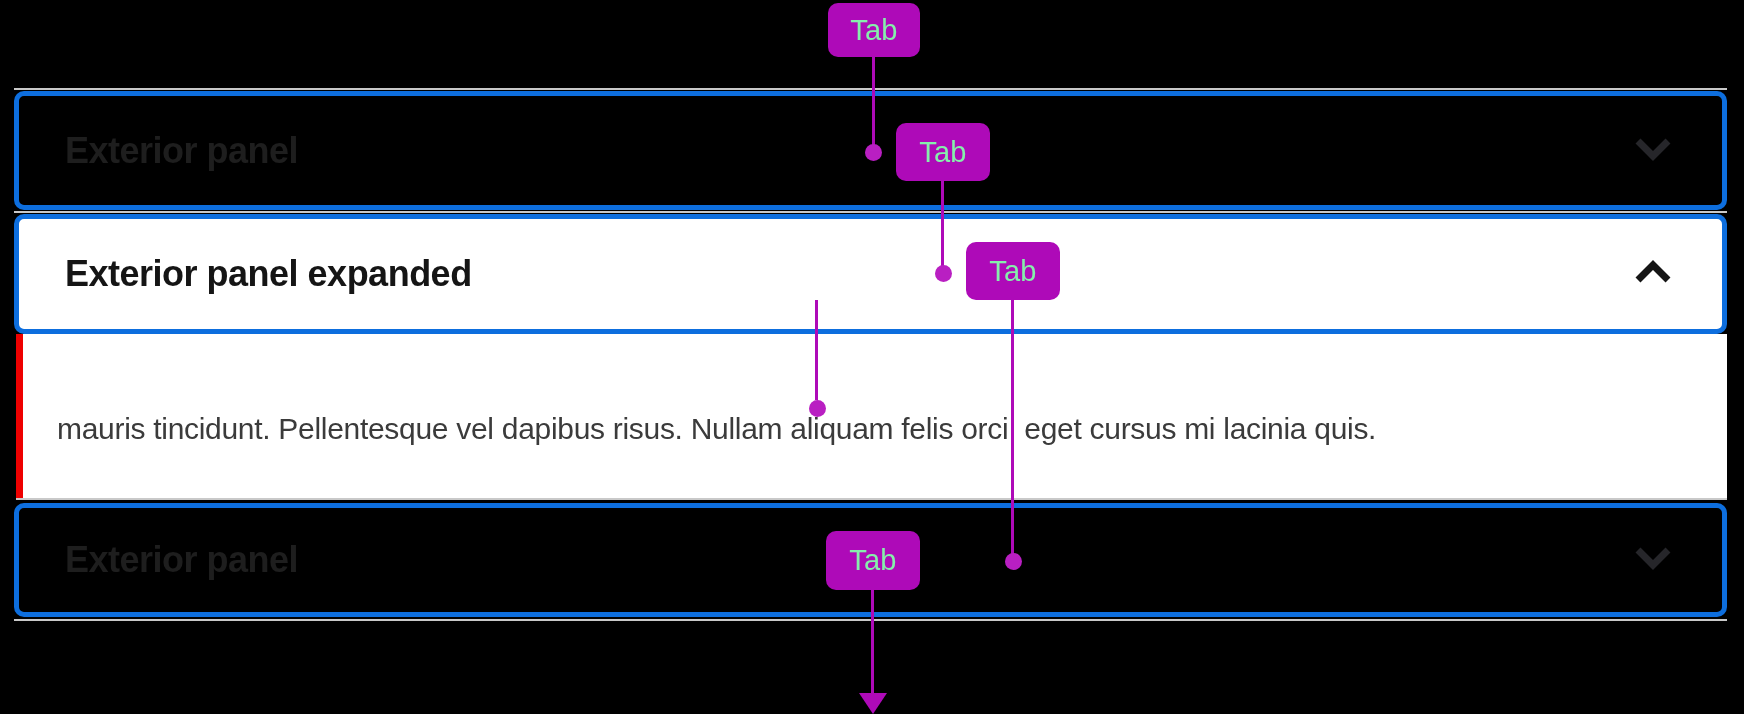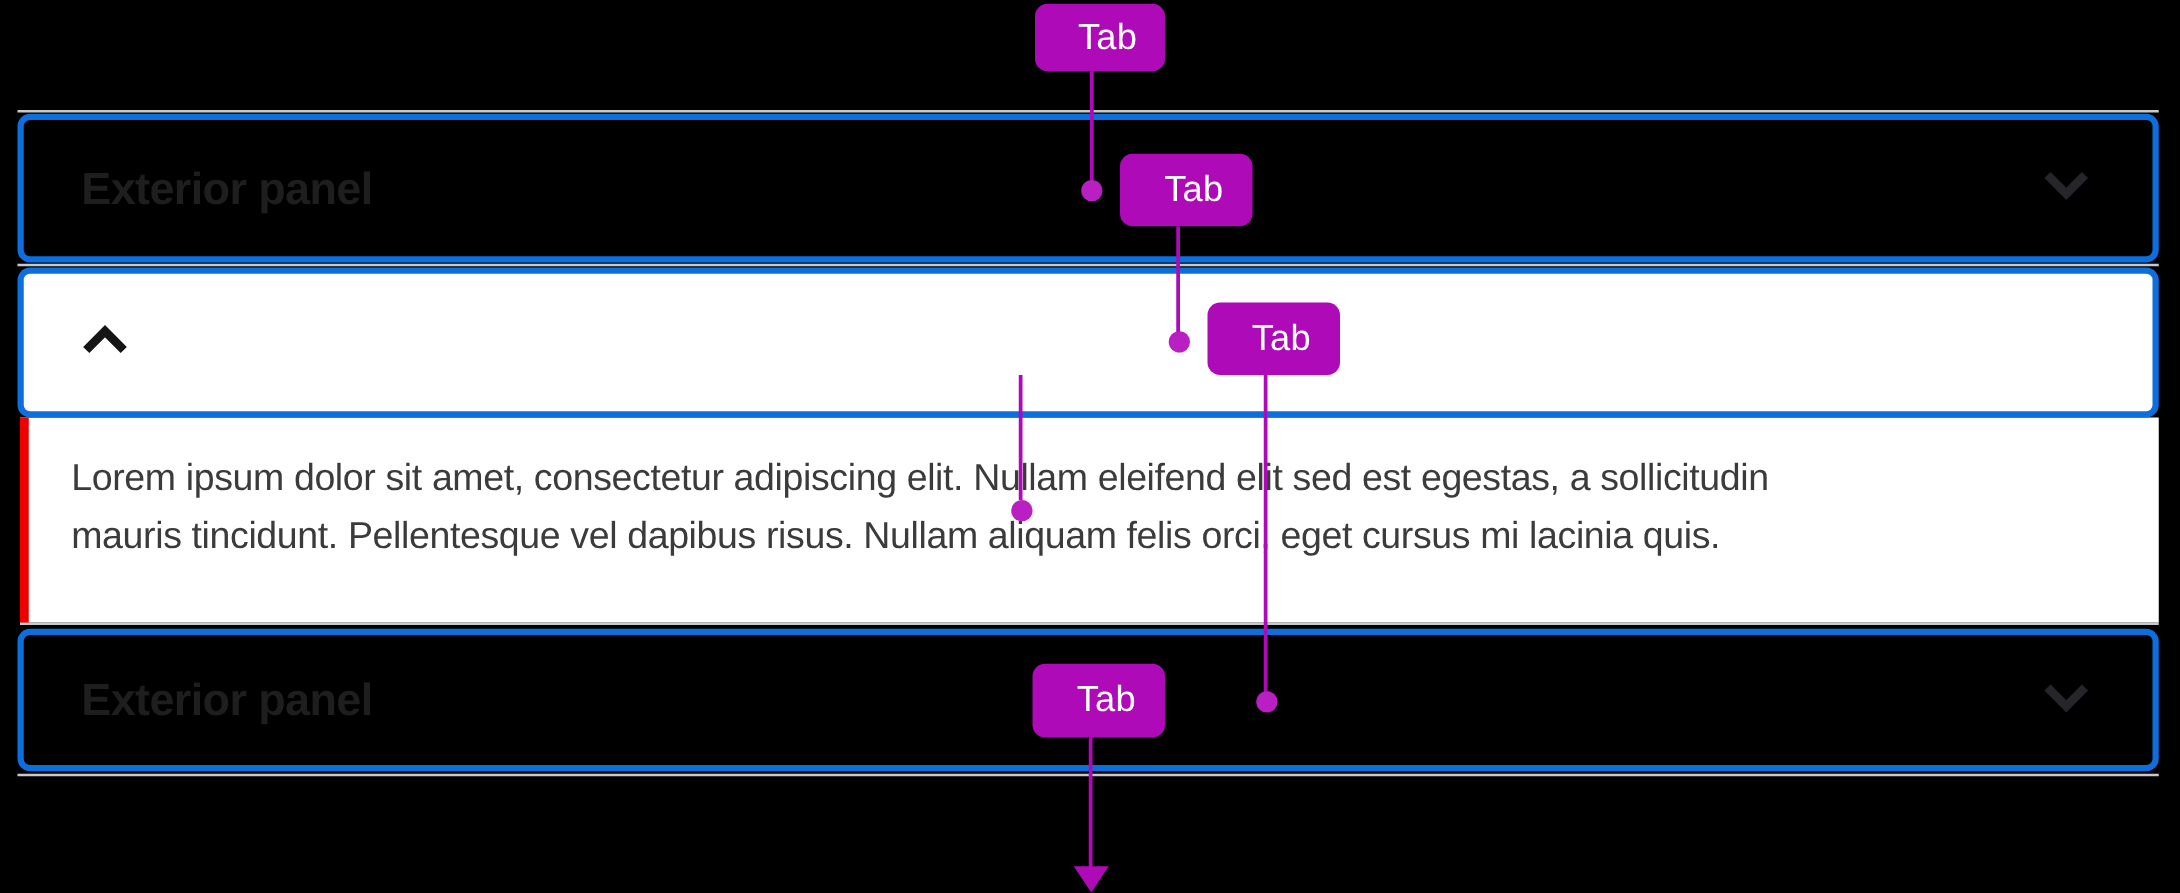--- a/index.html
+++ b/index.html
@@ -28,21 +28,21 @@
   }
   .red-stripe{position:absolute;background:#ee0000;}
   .body-line{
     position:absolute;left:57px;font-size:30px;letter-spacing:-0.3px;
     color:#3b3b3b;white-space:nowrap;
   }
   
   .key-badge{
     position:absolute;background:#ae0ab8;border-radius:10px;z-index:20;
     display:flex;align-items:center;justify-content:center;
-    color:#ffffff;font-size:29px;letter-spacing:0.2px;white-space:nowrap;padding-left:12px;
+    color:#86efac;font-size:29px;letter-spacing:0.2px;white-space:nowrap;
   }
   .conn-line{position:absolute;width:3px;background:#ae0ab8;z-index:15;}
   .conn-dot{
     position:absolute;width:17px;height:17px;border-radius:50%;
     background:#b91fc2;z-index:16;
   }
   .arrow-head{
     position:absolute;width:0;height:0;z-index:16;
     border-left:14px solid transparent;border-right:14px solid transparent;
     border-top:21px solid #ae0ab8;
@@ -63,24 +63,24 @@
     <span class="chev">
       <svg width="38" height="24" viewBox="0 0 38 24">
         <polyline points="4,4 19,19 34,4" fill="none" stroke="#26262a" stroke-width="7"></polyline>
       </svg>
     </span>
   </div>
 
   <div class="panel-body" style="top:334px;height:164px;">
   </div>
   <div class="red-stripe" style="left:16px;top:334px;width:7px;height:164px;"></div>
-  <div class="body-line" style="top:366px;">Lorem ipsum dolor sit amet, consectetur adipiscing elit. Nullam eleifend elit sed est egestas, a sollicitudin</div>
   <div class="body-line" style="top:412px;">mauris tincidunt. Pellentesque vel dapibus risus. Nullam aliquam felis orci, eget cursus mi lacinia quis.</div>
 
   <div class="acc-header expanded" style="top:214px;height:120px;z-index:5;">
+    <span class="acc-title">Exterior panel expanded</span>
     <span class="chev">
       <svg width="38" height="24" viewBox="0 0 38 24">
         <polyline points="4,20 19,5 34,20" fill="none" stroke="#151515" stroke-width="7"></polyline>
       </svg>
     </span>
   </div>
 
   <div class="acc-header collapsed" style="top:503px;height:114px;">
     <span class="acc-title">Exterior panel</span>
     <span class="chev">

